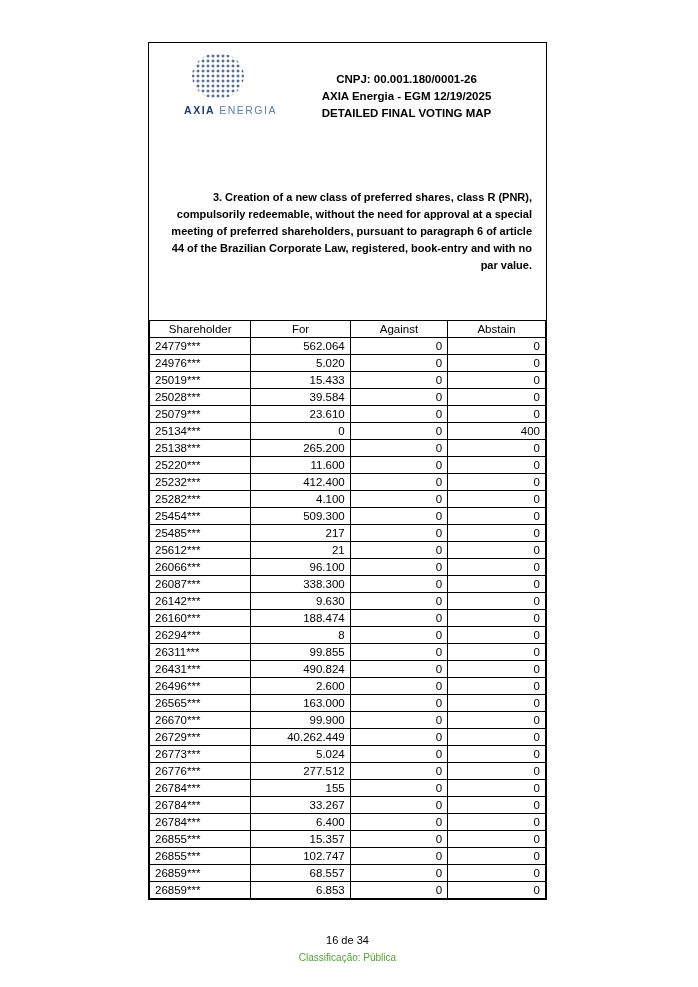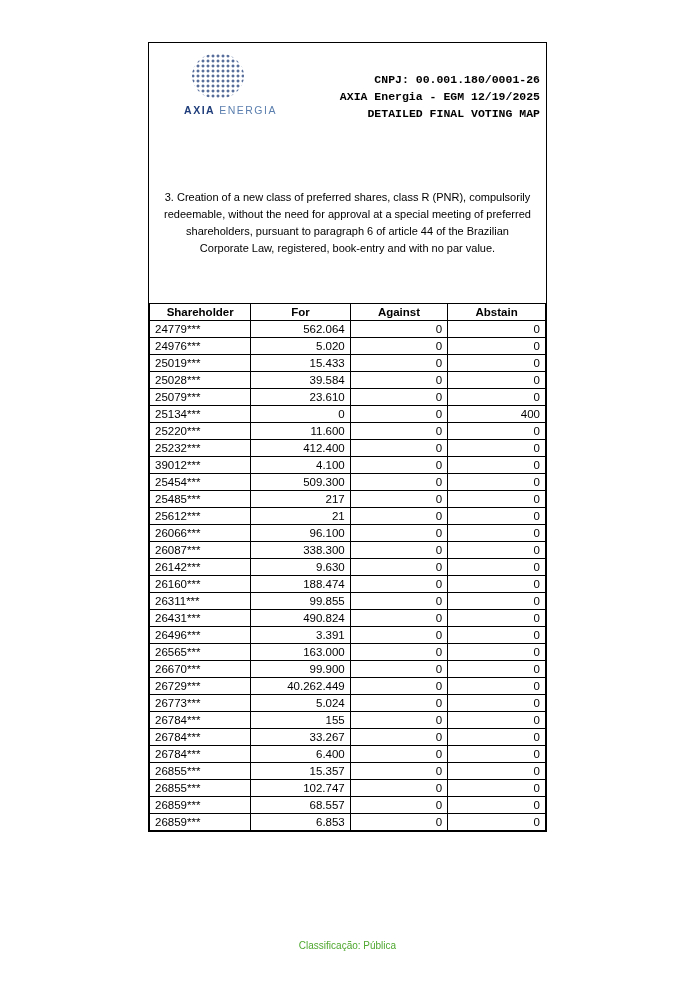--- a/index.html
+++ b/index.html
@@ -43,51 +43,50 @@
     margin-top: 5px;
     font-size: 10.5px;
     letter-spacing: 1.5px;
     white-space: nowrap;
     margin-left: 25px;
   }
   .logo-axia { font-weight: bold; color: var(--logo-navy, #1f3d7a); }
   .logo-energia { color: var(--logo-light-blue, #5b7fae); margin-left: 4px; }
   .header-titles {
     flex: 1;
-    text-align: right;
+    text-align: center;
     font-weight: bold;
     font-size: 11.5px;
     line-height: 17px;
     padding-top: 18px;
     padding-right: 6px;
-    font-family: Liberation Mono, monospace;
   }
   .item-paragraph {
     margin-top: 58px;
     padding: 0 14px;
-    text-align: center;
-    font-weight: normal;
+    text-align: right;
+    font-weight: bold;
     font-size: 11px;
     line-height: 17px;
   }
   .voting-table {
     margin-top: 46px;
     width: 100%;
     border-collapse: collapse;
     table-layout: fixed;
   }
   .voting-table th, .voting-table td {
     border: 1px solid #000;
     font-size: 11.5px;
     line-height: 14px;
     padding: 1px 5px;
     overflow: hidden;
     white-space: nowrap;
   }
-  .voting-table th { font-weight: bold; text-align: center; }
+  .voting-table th { font-weight: normal; text-align: center; }
   .voting-table col.c0 { width: 25.6%; }
   .voting-table col.c1 { width: 25.1%; }
   .voting-table col.c2 { width: 24.6%; }
   .voting-table col.c3 { width: 24.7%; }
   .col-left  { text-align: left; }
   .col-right { text-align: right; }
   .footer {
     position: absolute;
     left: 148px; top: 934px;
     width: 399px;
@@ -167,33 +166,39 @@
           <td class="col-right">0</td>
           <td class="col-right">0</td>
         </tr>
         <tr>
           <td class="col-left">25134***</td>
           <td class="col-right">0</td>
           <td class="col-right">0</td>
           <td class="col-right">400</td>
         </tr>
         <tr>
+          <td class="col-left">25138***</td>
+          <td class="col-right">265.200</td>
+          <td class="col-right">0</td>
+          <td class="col-right">0</td>
+        </tr>
+        <tr>
           <td class="col-left">25220***</td>
           <td class="col-right">11.600</td>
           <td class="col-right">0</td>
           <td class="col-right">0</td>
         </tr>
         <tr>
           <td class="col-left">25232***</td>
           <td class="col-right">412.400</td>
           <td class="col-right">0</td>
           <td class="col-right">0</td>
         </tr>
         <tr>
-          <td class="col-left">39012***</td>
+          <td class="col-left">25282***</td>
           <td class="col-right">4.100</td>
           <td class="col-right">0</td>
           <td class="col-right">0</td>
         </tr>
         <tr>
           <td class="col-left">25454***</td>
           <td class="col-right">509.300</td>
           <td class="col-right">0</td>
           <td class="col-right">0</td>
         </tr>
@@ -227,34 +232,40 @@
           <td class="col-right">0</td>
           <td class="col-right">0</td>
         </tr>
         <tr>
           <td class="col-left">26160***</td>
           <td class="col-right">188.474</td>
           <td class="col-right">0</td>
           <td class="col-right">0</td>
         </tr>
         <tr>
+          <td class="col-left">26294***</td>
+          <td class="col-right">8</td>
+          <td class="col-right">0</td>
+          <td class="col-right">0</td>
+        </tr>
+        <tr>
           <td class="col-left">26311***</td>
           <td class="col-right">99.855</td>
           <td class="col-right">0</td>
           <td class="col-right">0</td>
         </tr>
         <tr>
           <td class="col-left">26431***</td>
           <td class="col-right">490.824</td>
           <td class="col-right">0</td>
           <td class="col-right">0</td>
         </tr>
         <tr>
           <td class="col-left">26496***</td>
-          <td class="col-right">3.391</td>
+          <td class="col-right">2.600</td>
           <td class="col-right">0</td>
           <td class="col-right">0</td>
         </tr>
         <tr>
           <td class="col-left">26565***</td>
           <td class="col-right">163.000</td>
           <td class="col-right">0</td>
           <td class="col-right">0</td>
         </tr>
         <tr>
@@ -269,20 +280,26 @@
           <td class="col-right">0</td>
           <td class="col-right">0</td>
         </tr>
         <tr>
           <td class="col-left">26773***</td>
           <td class="col-right">5.024</td>
           <td class="col-right">0</td>
           <td class="col-right">0</td>
         </tr>
         <tr>
+          <td class="col-left">26776***</td>
+          <td class="col-right">277.512</td>
+          <td class="col-right">0</td>
+          <td class="col-right">0</td>
+        </tr>
+        <tr>
           <td class="col-left">26784***</td>
           <td class="col-right">155</td>
           <td class="col-right">0</td>
           <td class="col-right">0</td>
         </tr>
         <tr>
           <td class="col-left">26784***</td>
           <td class="col-right">33.267</td>
           <td class="col-right">0</td>
           <td class="col-right">0</td>
@@ -316,14 +333,15 @@
           <td class="col-right">6.853</td>
           <td class="col-right">0</td>
           <td class="col-right">0</td>
         </tr>
       </tbody>
   </table>
 
 </div>
 
 <div class="footer">
+  <div class="page-number">16 de 34</div>
   <div class="classification">Classificação: Pública</div>
 </div>
 
 </body></html>

